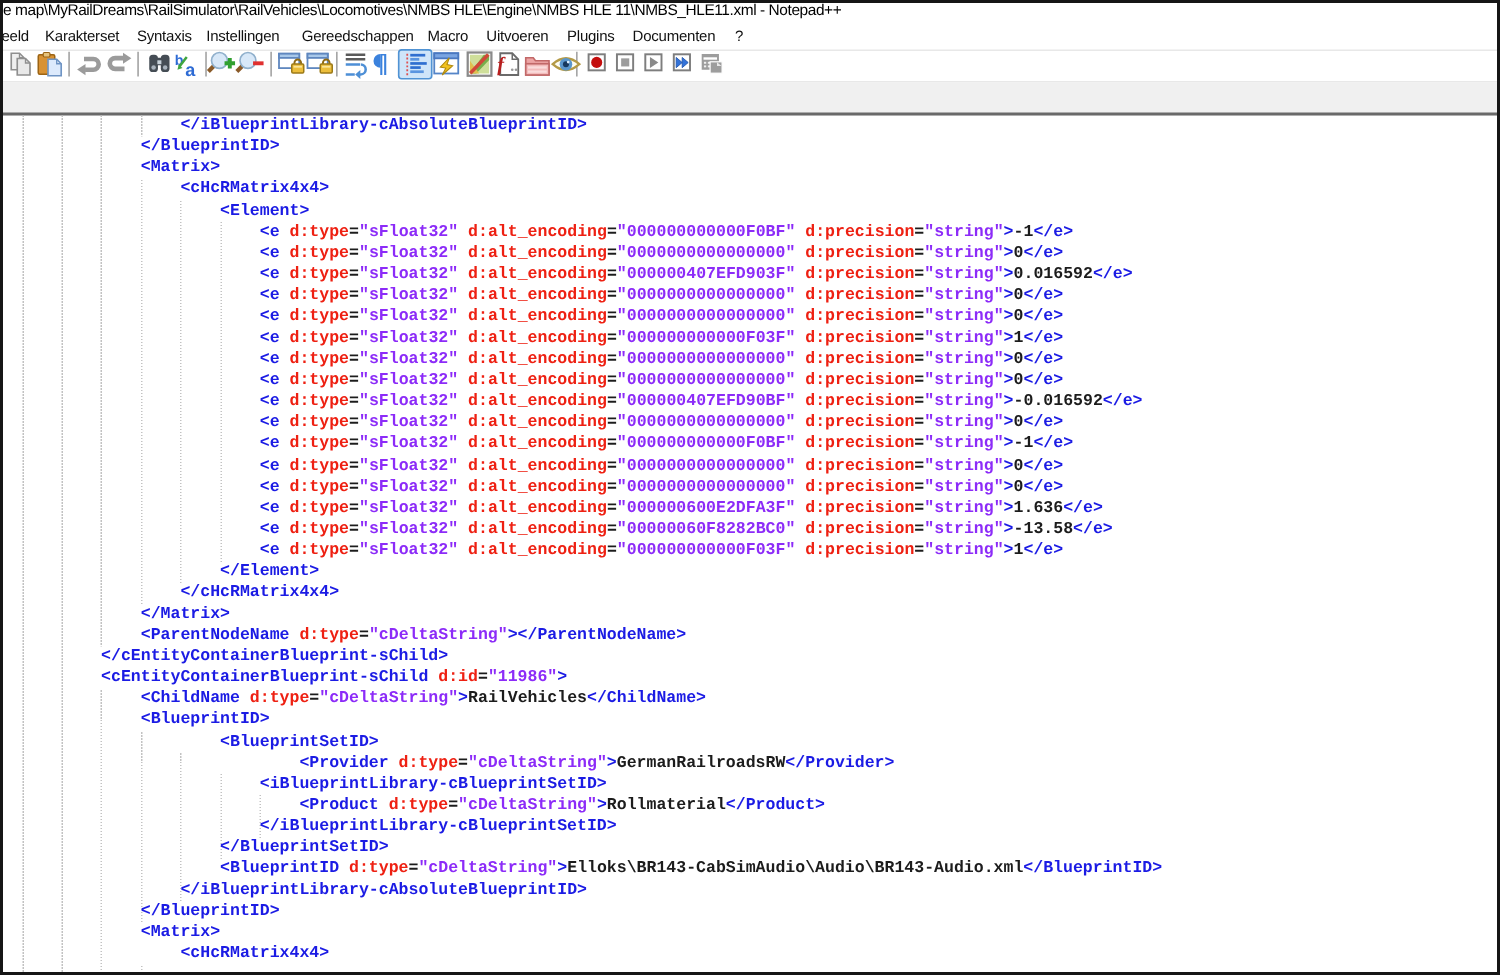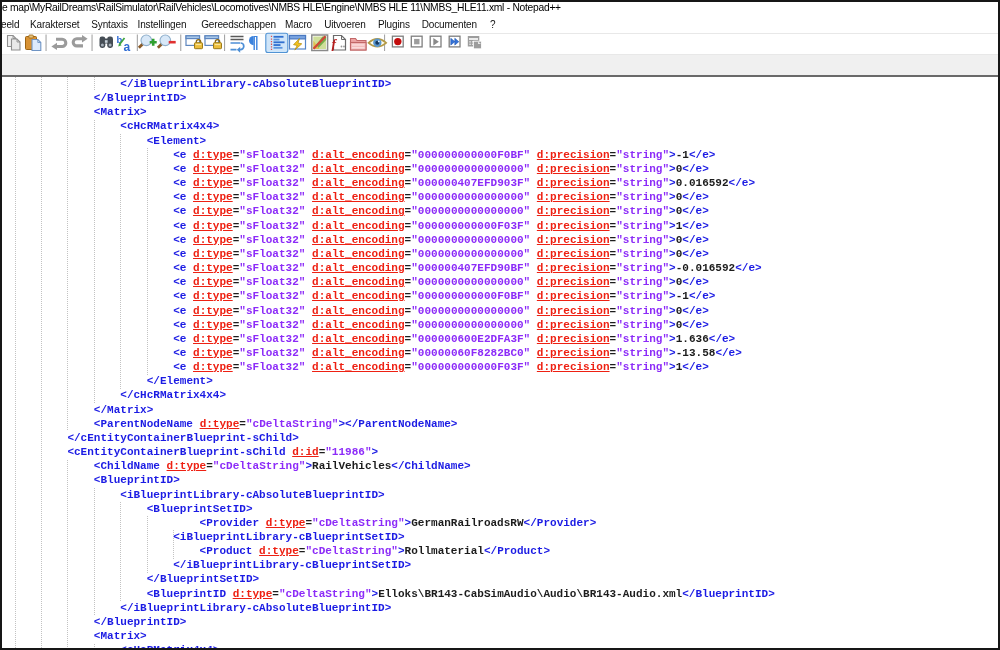--- a/index.html
+++ b/index.html
@@ -10,21 +10,21 @@
 #tabstrip{position:absolute;left:0;top:54.5px;height:20.3px;width:100%;background:#f0f0f0;
   border-bottom:2px solid #696969;box-sizing:content-box;}
 .hline{position:absolute;left:0;width:100%;height:1px;background:#e8e8e8;}
 #editor{position:absolute;left:0;top:0;width:100%;height:582px;}
 .g{position:absolute;width:1px;background:repeating-linear-gradient(to bottom,#c2c2c2 0px,#c2c2c2 1px,rgba(255,255,255,0) 1px,rgba(255,255,255,0) 2px);z-index:1;}
 #code{position:absolute;left:14.5px;top:77.0px;z-index:2;font-family:"Liberation Mono",monospace;
   font-size:11.03px;line-height:14.17px;font-weight:bold;}
 .ln{white-space:pre;}
 .ln{height:14.17px;}
 .t{color:#1b1be4;}
-.a{color:#ee2012;text-decoration:underline;}
+.a{color:#ee2012;}
 .s{color:#8c2bf8;}
 .k{color:#1c1c1c;}
 #toolbar{position:absolute;left:0;top:32px;}
 </style></head><body>
 <div id="win">
 <div class="bord" style="left:0;top:0;width:100%;height:2px"></div>
 <div class="bord" style="left:0;top:0;width:2px;height:100%"></div>
 <div class="bord" style="right:0;top:0;width:2.5px;height:100%"></div>
 <div class="bord" style="left:0;bottom:0;width:100%;height:2px"></div>
 <div id="title">e map\MyRailDreams\RailSimulator\RailVehicles\Locomotives\NMBS HLE\Engine\NMBS HLE 11\NMBS_HLE11.xml - Notepad++</div>
@@ -178,21 +178,20 @@
         <div class="ln"><span class="k">                        </span><span class="t">&lt;e</span><span class="k"> </span><span class="a">d:type</span><span class="k">=</span><span class="s">"sFloat32"</span><span class="k"> </span><span class="a">d:alt_encoding</span><span class="k">=</span><span class="s">"00000060F8282BC0"</span><span class="k"> </span><span class="a">d:precision</span><span class="k">=</span><span class="s">"string"</span><span class="t">&gt;</span><span class="k">-13.58</span><span class="t">&lt;/e&gt;</span></div>
         <div class="ln"><span class="k">                        </span><span class="t">&lt;e</span><span class="k"> </span><span class="a">d:type</span><span class="k">=</span><span class="s">"sFloat32"</span><span class="k"> </span><span class="a">d:alt_encoding</span><span class="k">=</span><span class="s">"000000000000F03F"</span><span class="k"> </span><span class="a">d:precision</span><span class="k">=</span><span class="s">"string"</span><span class="t">&gt;</span><span class="k">1</span><span class="t">&lt;/e&gt;</span></div>
         <div class="ln"><span class="k">                    </span><span class="t">&lt;/Element&gt;</span></div>
         <div class="ln"><span class="k">                </span><span class="t">&lt;/cHcRMatrix4x4&gt;</span></div>
         <div class="ln"><span class="k">            </span><span class="t">&lt;/Matrix&gt;</span></div>
         <div class="ln"><span class="k">            </span><span class="t">&lt;ParentNodeName</span><span class="k"> </span><span class="a">d:type</span><span class="k">=</span><span class="s">"cDeltaString"</span><span class="t">&gt;&lt;/ParentNodeName&gt;</span></div>
         <div class="ln"><span class="k">        </span><span class="t">&lt;/cEntityContainerBlueprint-sChild&gt;</span></div>
         <div class="ln"><span class="k">        </span><span class="t">&lt;cEntityContainerBlueprint-sChild</span><span class="k"> </span><span class="a">d:id</span><span class="k">=</span><span class="s">"11986"</span><span class="t">&gt;</span></div>
         <div class="ln"><span class="k">            </span><span class="t">&lt;ChildName</span><span class="k"> </span><span class="a">d:type</span><span class="k">=</span><span class="s">"cDeltaString"</span><span class="t">&gt;</span><span class="k">RailVehicles</span><span class="t">&lt;/ChildName&gt;</span></div>
         <div class="ln"><span class="k">            </span><span class="t">&lt;BlueprintID&gt;</span></div>
-        <div class="ln"><span class="k">                </span><span class="t">&lt;iBlueprintLibrary-cAbsoluteBlueprintID&gt;</span></div>
         <div class="ln"><span class="k">                    </span><span class="t">&lt;BlueprintSetID&gt;</span></div>
         <div class="ln"><span class="k">                            </span><span class="t">&lt;Provider</span><span class="k"> </span><span class="a">d:type</span><span class="k">=</span><span class="s">"cDeltaString"</span><span class="t">&gt;</span><span class="k">GermanRailroadsRW</span><span class="t">&lt;/Provider&gt;</span></div>
         <div class="ln"><span class="k">                        </span><span class="t">&lt;iBlueprintLibrary-cBlueprintSetID&gt;</span></div>
         <div class="ln"><span class="k">                            </span><span class="t">&lt;Product</span><span class="k"> </span><span class="a">d:type</span><span class="k">=</span><span class="s">"cDeltaString"</span><span class="t">&gt;</span><span class="k">Rollmaterial</span><span class="t">&lt;/Product&gt;</span></div>
         <div class="ln"><span class="k">                        </span><span class="t">&lt;/iBlueprintLibrary-cBlueprintSetID&gt;</span></div>
         <div class="ln"><span class="k">                    </span><span class="t">&lt;/BlueprintSetID&gt;</span></div>
         <div class="ln"><span class="k">                    </span><span class="t">&lt;BlueprintID</span><span class="k"> </span><span class="a">d:type</span><span class="k">=</span><span class="s">"cDeltaString"</span><span class="t">&gt;</span><span class="k">Elloks\BR143-CabSimAudio\Audio\BR143-Audio.xml</span><span class="t">&lt;/BlueprintID&gt;</span></div>
         <div class="ln"><span class="k">                </span><span class="t">&lt;/iBlueprintLibrary-cAbsoluteBlueprintID&gt;</span></div>
         <div class="ln"><span class="k">            </span><span class="t">&lt;/BlueprintID&gt;</span></div>
         <div class="ln"><span class="k">            </span><span class="t">&lt;Matrix&gt;</span></div>

